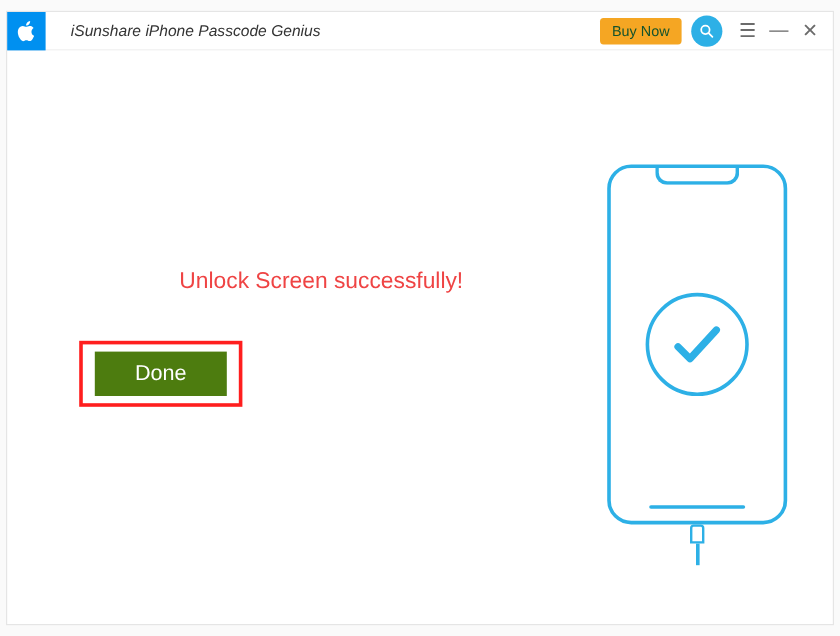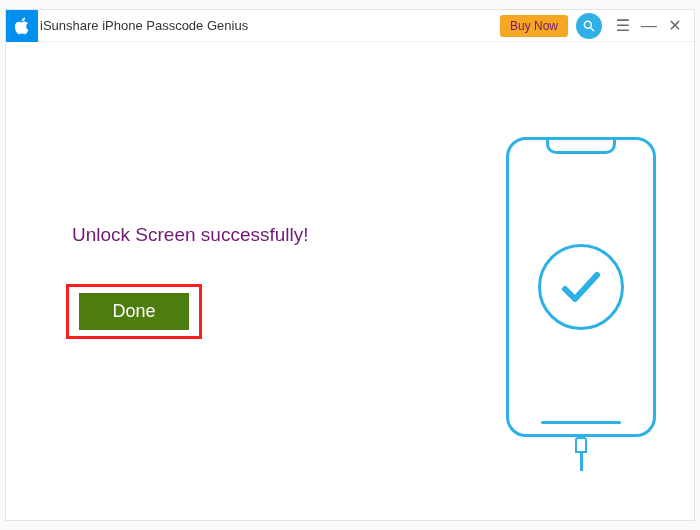--- a/index.html
+++ b/index.html
@@ -30,29 +30,30 @@
     .app-logo {
       width: 32px;
       height: 32px;
       background: #0090f0;
       display: flex;
       align-items: center;
       justify-content: center;
     }
     .app-logo svg { width: 20px; height: 20px; }
     .app-title {
-      margin-left: 2px;
+      margin-left: 21px;
       font-size: 13px;
       color: #333;
       flex: 0 0 auto;
+      font-style: italic;
     }
     .spacer { flex: 1; }
     .buy-now {
       background: #f5a623;
-      color: #701a75;
+      color: #14532d;
       font-size: 12px;
       padding: 4px 10px;
       border-radius: 3px;
       margin-right: 8px;
       cursor: pointer;
     }
     .search-btn {
       width: 26px;
       height: 26px;
       border-radius: 50%;
@@ -79,23 +80,24 @@
       display: flex;
       align-items: center;
       padding-left: 60px;
       position: relative;
     }
     .left-col {
       flex: 0 0 320px;
     }
     .success-msg {
       font-size: 19px;
-      color: #701a75;
+      color: #ef4444;
       margin-bottom: 38px;
       margin-left: 6px;
+      text-align: right;
     }
     .highlight-box {
       border: 3px solid #ff1e1e;
       padding: 6px 10px;
       display: inline-block;
     }
     .done-btn {
       background: #4d7c0f;
       color: #fff;
       font-size: 18px;

